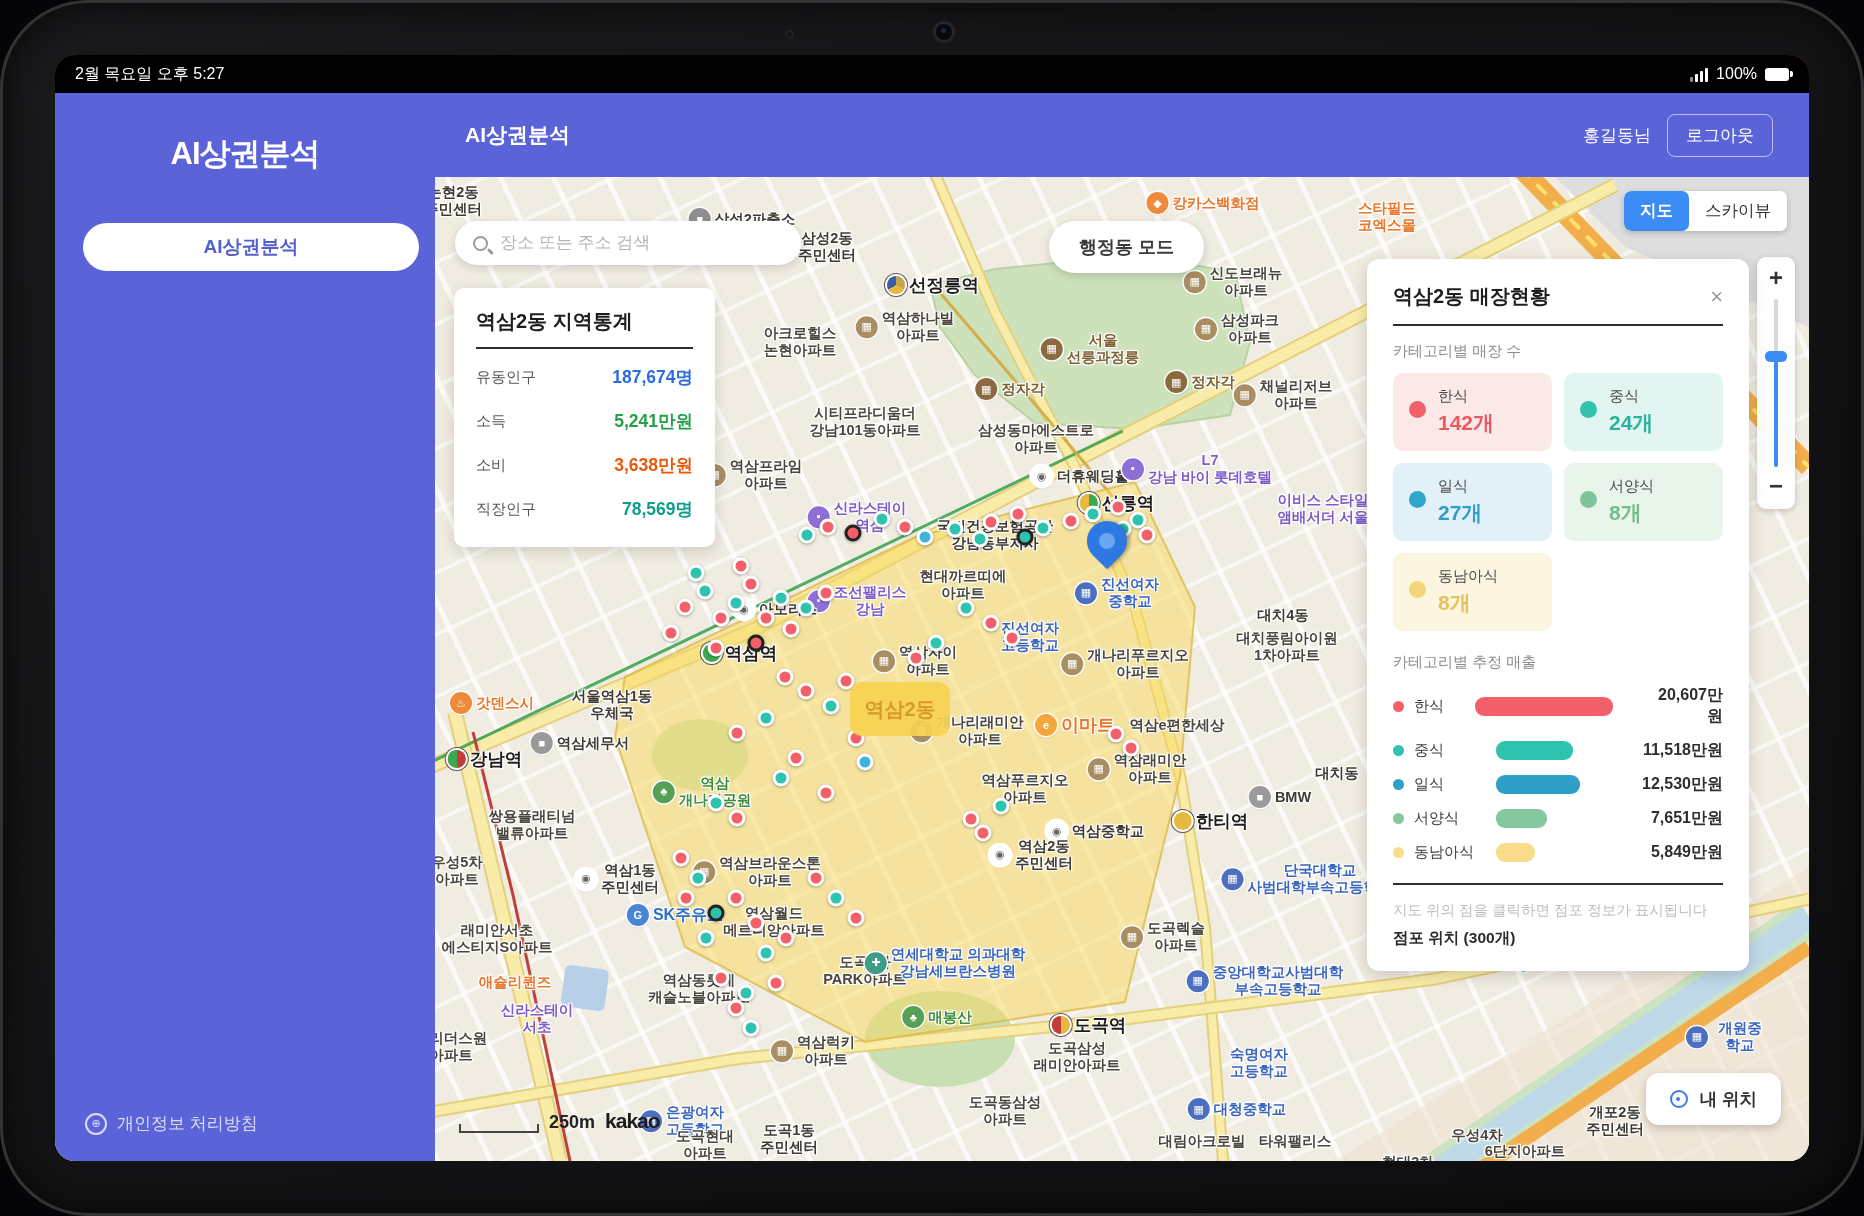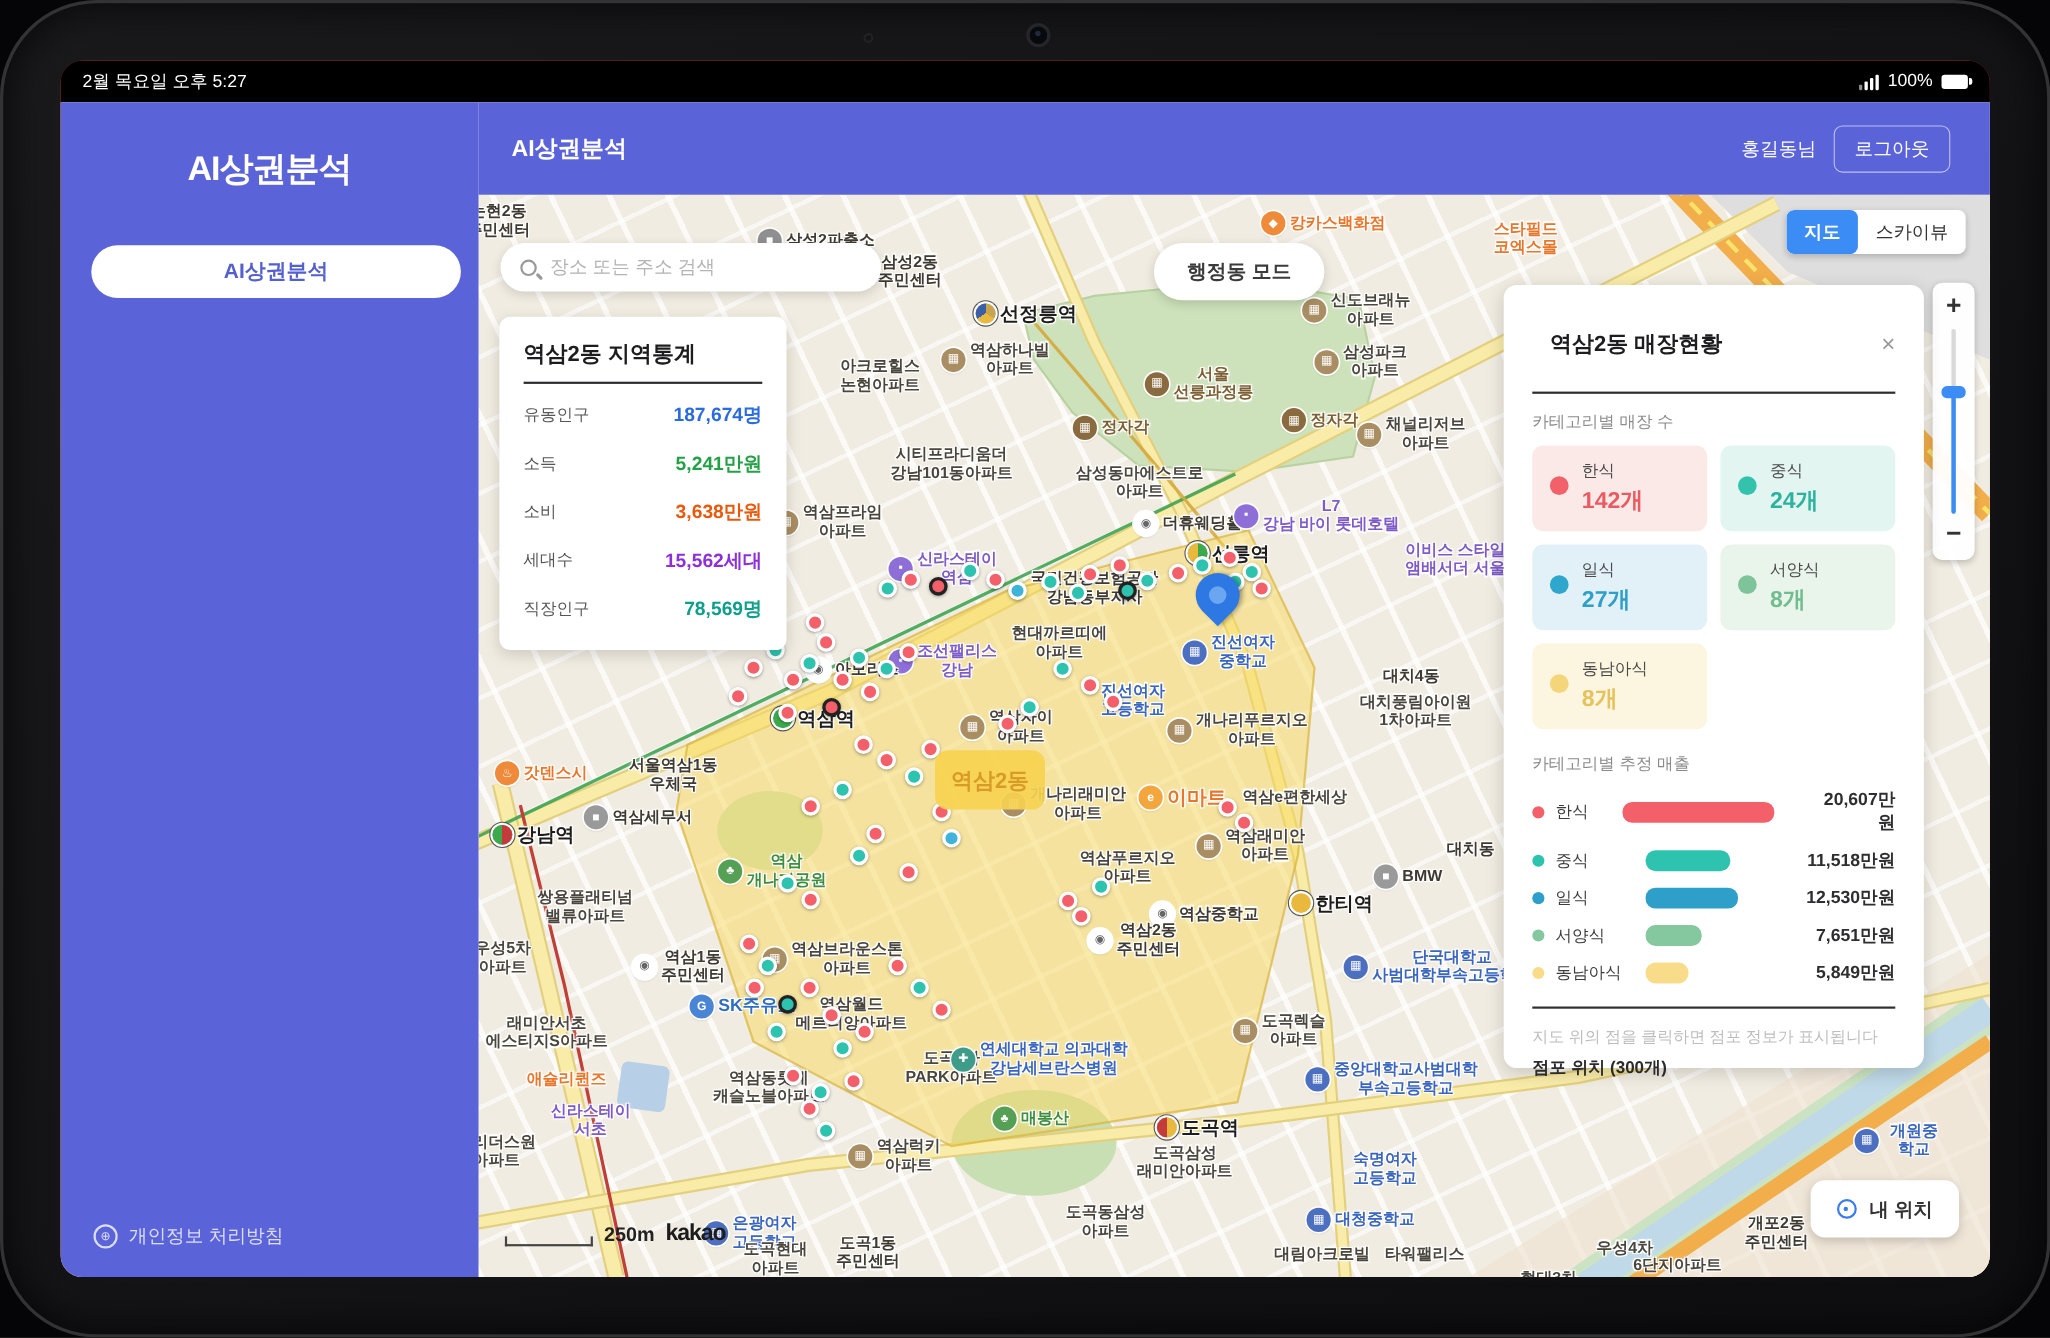--- a/index.html
+++ b/index.html
@@ -85,21 +85,21 @@
   
   .stats{position:absolute;z-index:21;left:19px;top:111px;width:261px;background:#fff;border-radius:10px;box-shadow:0 4px 14px rgba(0,0,0,.15);padding:20px 22px 16px;}
   .stats h3{margin:0 0 12px;font-size:20px;color:#1d1d1f;}
   .stats .hr{height:2px;background:#2c2c2e;margin-bottom:6px;}
   .srow{display:flex;justify-content:space-between;align-items:center;padding:10px 0;}
   .srow .sl{font-size:15px;color:#555;}
   .srow .sv{font-size:17.5px;font-weight:bold;}
   
   .storep{position:absolute;z-index:21;left:932px;top:82px;width:382px;height:712px;background:#fff;border-radius:12px;box-shadow:0 4px 16px rgba(0,0,0,.16);padding:24px 26px;}
   .sp-head{display:flex;justify-content:space-between;align-items:center;}
-  .sp-head h3{margin:16px;font-size:20px;color:#1d1d1f;}
+  .sp-head h3{margin:0;font-size:20px;color:#1d1d1f;}
   .sp-close{font-size:22px;color:#9a9a9a;cursor:pointer;line-height:1;}
   .sp-hr{height:2px;background:#2c2c2e;margin:14px 0 16px;}
   .sp-sub{font-size:15px;color:#8c8c8c;margin:4px 0 12px;}
   .catgrid{display:grid;grid-template-columns:1fr 1fr;gap:12px;}
   .catcard{border-radius:10px;padding:14px 16px;display:flex;gap:12px;align-items:center;min-height:64px;}
   .catdot{width:17px;height:17px;border-radius:50%;flex:0 0 auto;margin-top:14px;}
   .catcard .cn{font-size:15px;color:#4a4a4a;margin-bottom:3px;}
   .catcard .cc{font-size:21px;font-weight:bold;}
   .salerow{display:flex;align-items:center;gap:10px;margin:13px 0;}
   .saledot{width:11px;height:11px;border-radius:50%;flex:0 0 auto;}
@@ -429,24 +429,20 @@
               </div>
               <div class="srow">
                 <div class="sl">소득</div>
                 <div class="sv" style="color: rgb(36, 161, 71);">5,241만원</div>
               </div>
               <div class="srow">
                 <div class="sl">소비</div>
                 <div class="sv" style="color: rgb(232, 89, 12);">3,638만원</div>
               </div>
               <div class="srow">
-                <div class="sl">세대수</div>
-                <div class="sv" style="color: rgb(142, 48, 217);">15,562세대</div>
-              </div>
-              <div class="srow">
                 <div class="sl">직장인구</div>
                 <div class="sv" style="color: rgb(14, 159, 138);">78,569명</div>
               </div>
             </div>
         </div>
 
         <div class="storep">
           <div class="sp-head">
             <h3>역삼2동 매장현황</h3>
             <span class="sp-close">×</span>

